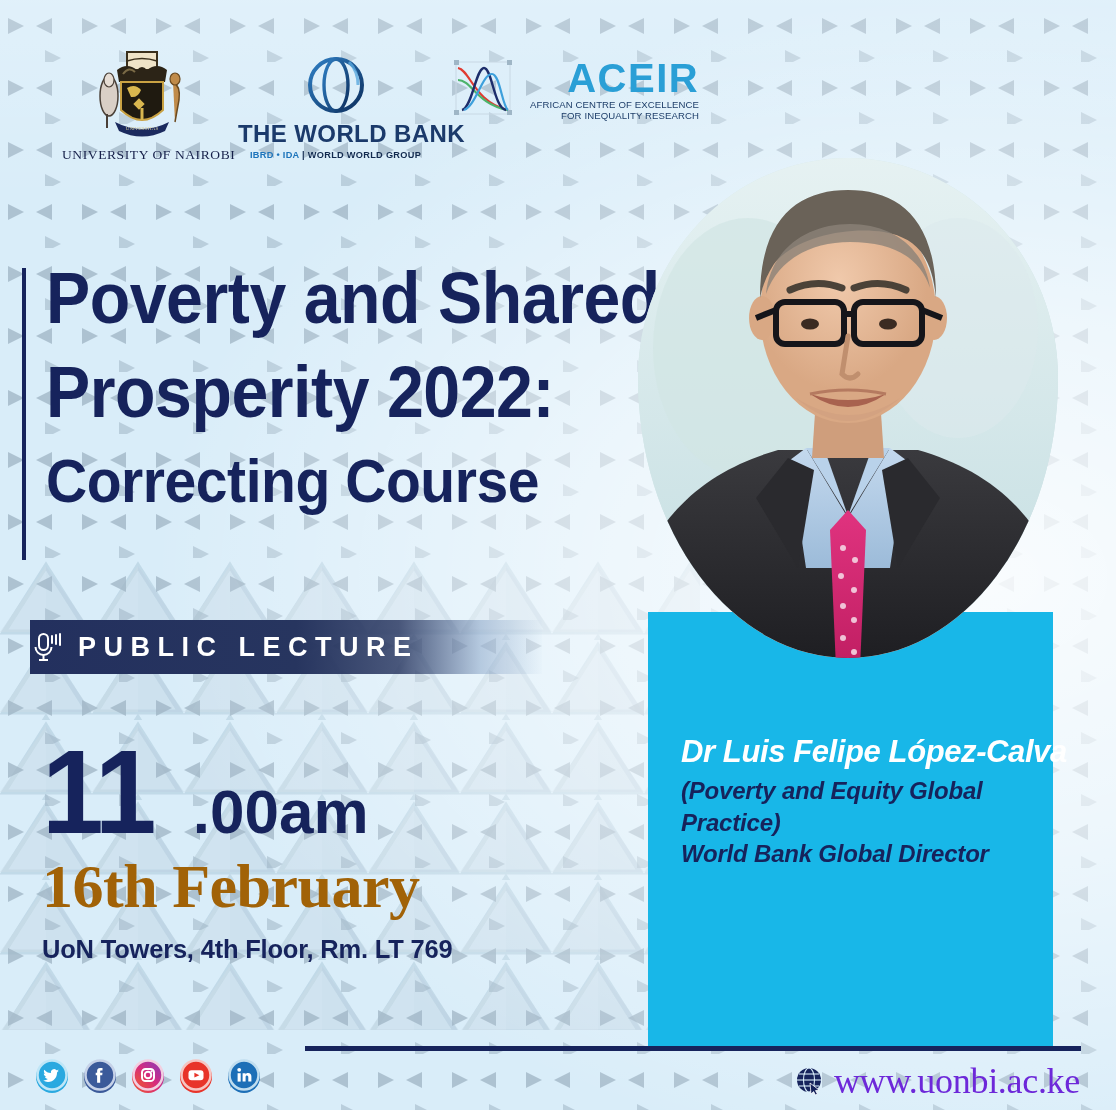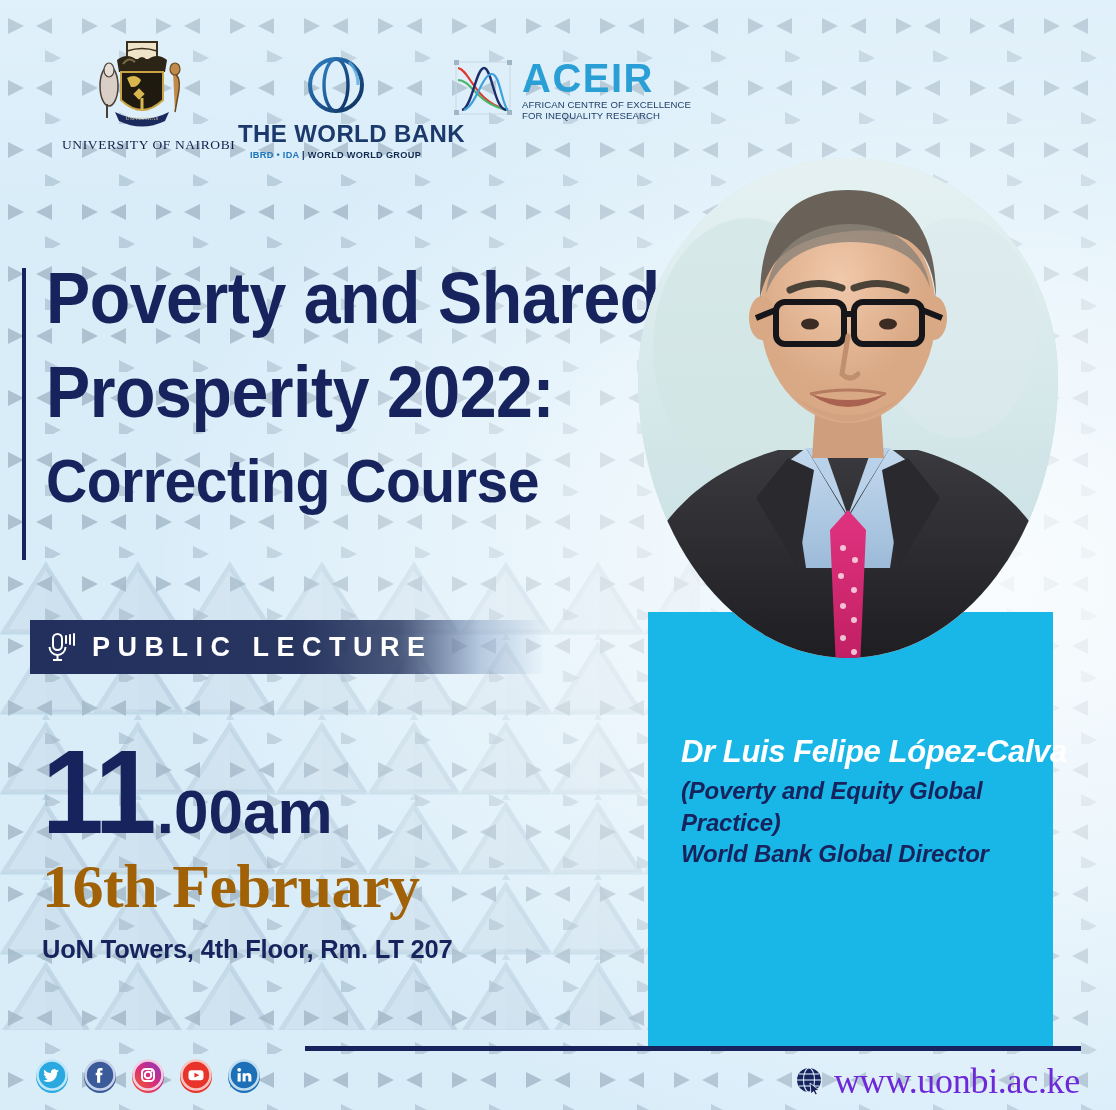--- a/index.html
+++ b/index.html
@@ -51,21 +51,21 @@
   .logos {
     position: absolute;
     left: 0;
     top: 38px;
     width: 700px;
     height: 140px;
   }
   .logo-uon {
     position: absolute;
     left: 62px;
-    top: 0;
+    top: 10px;
     width: 160px;
     text-align: center;
   }
   .crest {
     width: 110px;
     height: 96px;
     margin: 0 auto;
     display: block;
   }
   .logo-uon-label {
@@ -106,21 +106,22 @@
     white-space: nowrap;
   }
   .wb-sub .grp { color: #122a4f; }
 
   .logo-aceir {
     position: absolute;
     left: 452px;
     top: 20px;
     display: flex;
     align-items: flex-start;
-    gap: 8px;
+    gap: 16px;
+    text-align: right;
   }
   .aceir-mark { width: 62px; height: 62px; display: block; }
   .aceir-text { padding-top: 2px; }
   .aceir-title {
     font-size: 40px;
     font-weight: bold;
     line-height: 0.92;
     color: #2a9fd6;
     letter-spacing: 1.5px;
   }
@@ -169,39 +170,39 @@
     position: absolute;
     left: 30px;
     top: 620px;
     width: 512px;
     height: 54px;
     background: linear-gradient(90deg,
        #23305e 0%, #27355f 52%, rgba(39,53,95,0.82) 72%,
        rgba(120,150,190,0.45) 88%, rgba(190,215,235,0.05) 100%);
     display: flex;
     align-items: center;
-    padding-left: 14px;
     box-sizing: border-box;
   }
   .mic-icon { width: 34px; height: 34px; flex: none; }
   .lecture-text {
     color: #ffffff;
     font-size: 27px;
     font-weight: bold;
     letter-spacing: 7.5px;
     margin-left: 14px;
     white-space: nowrap;
   }
 
   
   .time-block { position: absolute; left: 42px; top: 742px; }
   .time-row {
     display: flex;
     align-items: baseline;
     color: #16235c;
+    gap: 36px;
   }
   .time-hour {
     font-family: "Liberation Sans Narrow", "Liberation Sans", sans-serif;
     font-size: 118px;
     font-weight: bold;
     line-height: 0.86;
     letter-spacing: -3px;
     transform: scaleX(0.94);
     transform-origin: left bottom;
   }
@@ -431,21 +432,21 @@
     </svg>
     <div class="lecture-text">PUBLIC LECTURE</div>
   </div>
 
   <div class="time-block">
     <div class="time-row">
       <span class="time-hour">11</span>
       <span class="time-min">.00am</span>
     </div>
     <div class="date-line">16th February</div>
-    <div class="venue-line">UoN Towers, 4th Floor, Rm. LT 207</div>
+    <div class="venue-line">UoN Towers, 4th Floor, Rm. LT 769</div>
   </div>
 
   <div class="cyan-panel"></div>
 
   <div class="portrait-wrap">
     <div class="portrait-clip">
       <svg class="portrait-svg" viewBox="0 0 420 570" aria-hidden="true">
         <defs>
           <linearGradient id="bgp" x1="0" y1="0" x2="0" y2="1">
             <stop offset="0%" stop-color="#eaf4f4"></stop>

